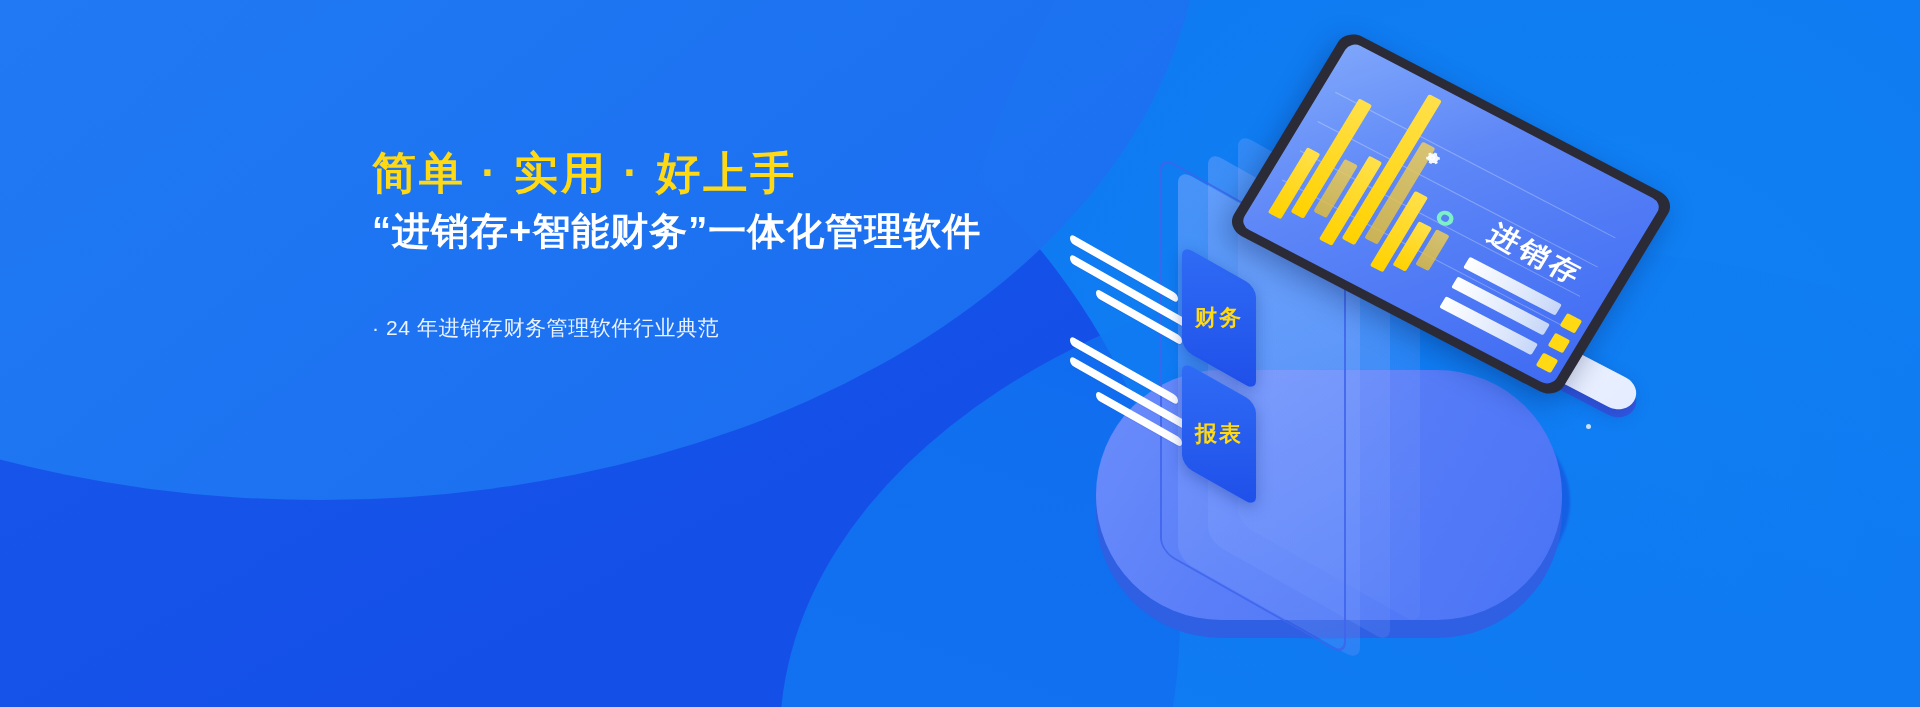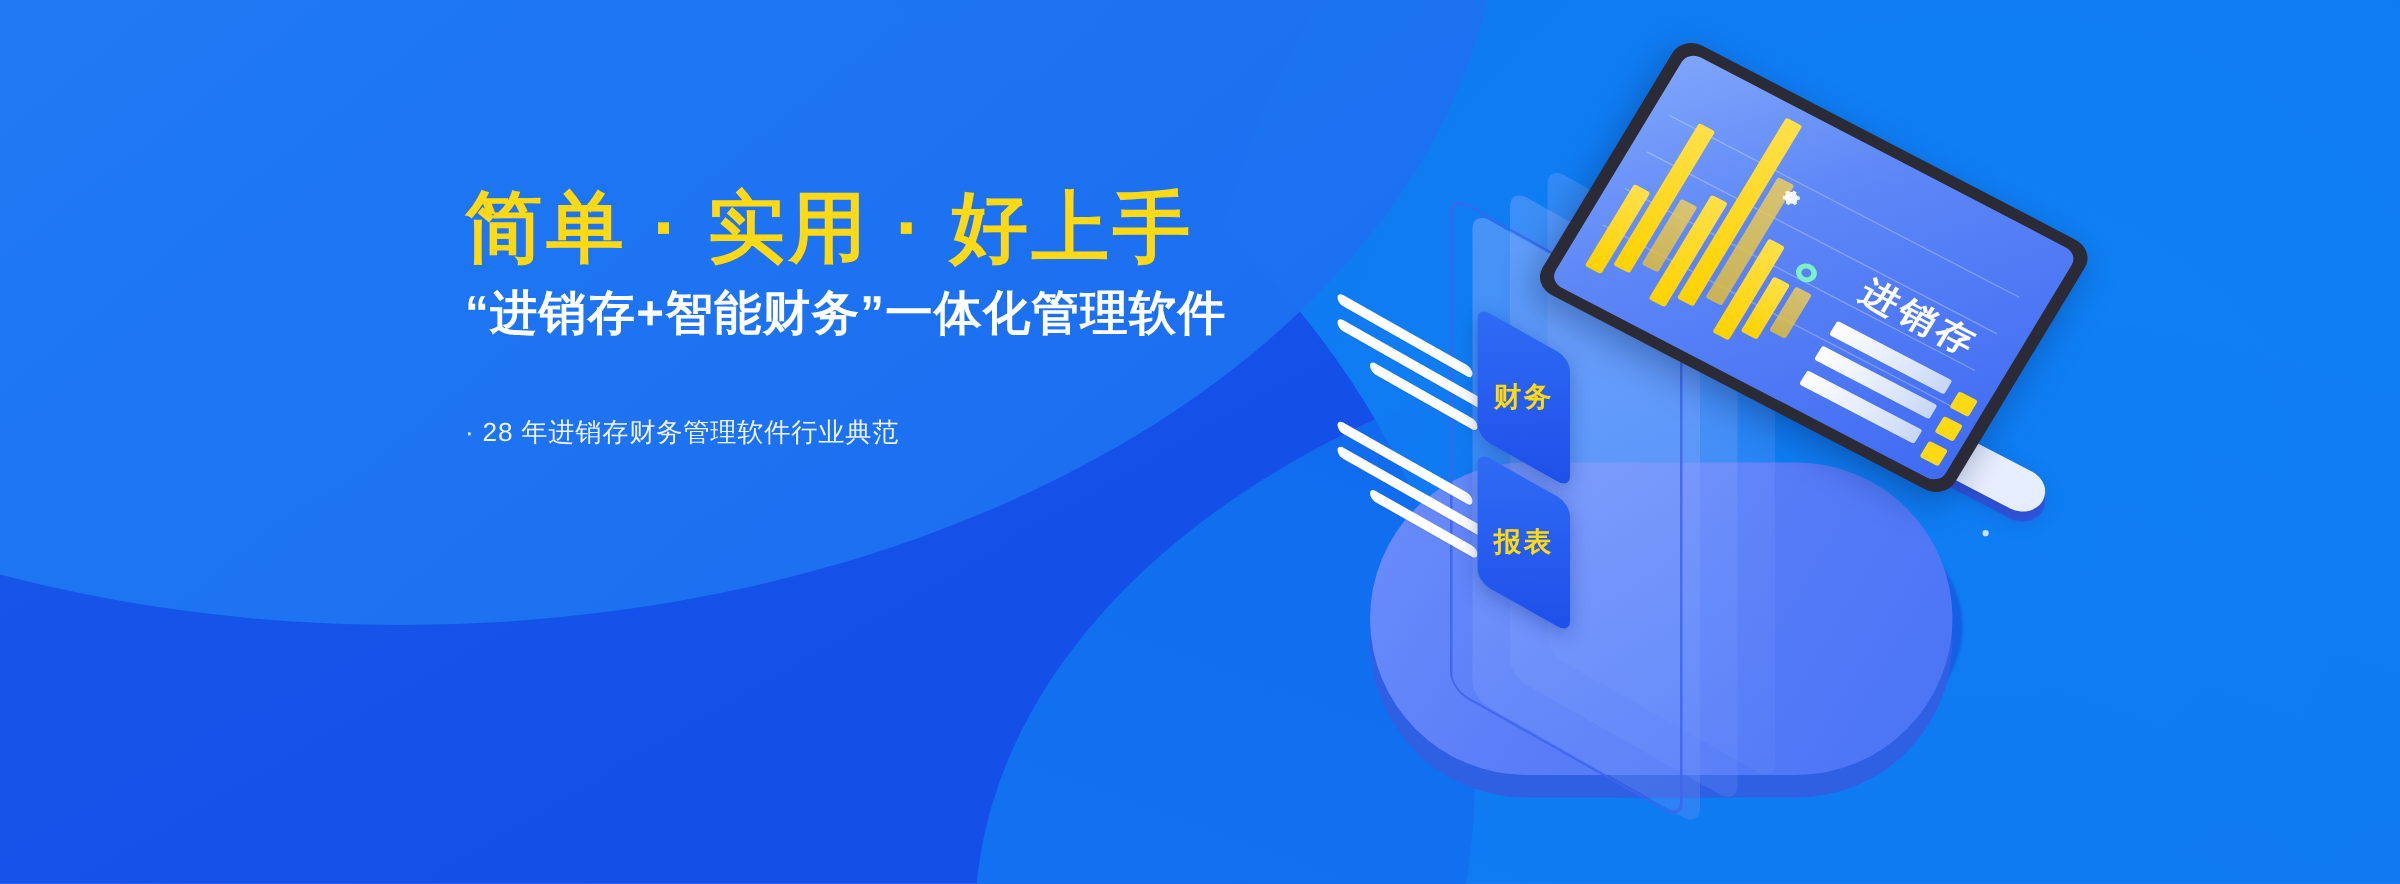--- a/index.html
+++ b/index.html
@@ -54,21 +54,21 @@
     position: absolute;
     width: 5px; height: 5px;
     border-radius: 50%;
     background: #eaf2ff;
     opacity: .85;
   }
 
   
   .copy { position: absolute; left: 372px; top: 150px; width: 720px; }
   .headline {
-    font-size: 62px; font-weight: 700;
+    font-size: 44px; font-weight: 700;
     color: #ffd913;
     letter-spacing: 3px;
     line-height: 1.05;
     white-space: nowrap;
   }
   .subhead {
     margin-top: 10px;
     font-size: 38px; font-weight: 700;
     color: #ffffff;
     letter-spacing: 1px;
@@ -256,21 +256,21 @@
   <div class="bg-right-glow"></div>
   <div class="bg-swoosh-mid"></div>
   <div class="bg-swoosh-top"></div>
   <div class="bg-bottom-arc"></div>
   <div class="dot-speck" style="left:1586px; top:424px;"></div>
 
   <div class="copy">
     <div class="headline">简单 · 实用 · 好上手</div>
     <div class="subhead">“进销存+智能财务”一体化管理软件</div>
     <div class="bullets">
-      <div class="bullet">· 28 年进销存财务管理软件行业典范</div>
+      <div class="bullet">· 24 年进销存财务管理软件行业典范</div>
     </div>
   </div>
 
   <div class="art">
 
     <div class="platform-shadow"></div>
     <div class="platform-side"></div>
     <div class="platform-top"></div>
 
     <div class="panel p3"></div>

